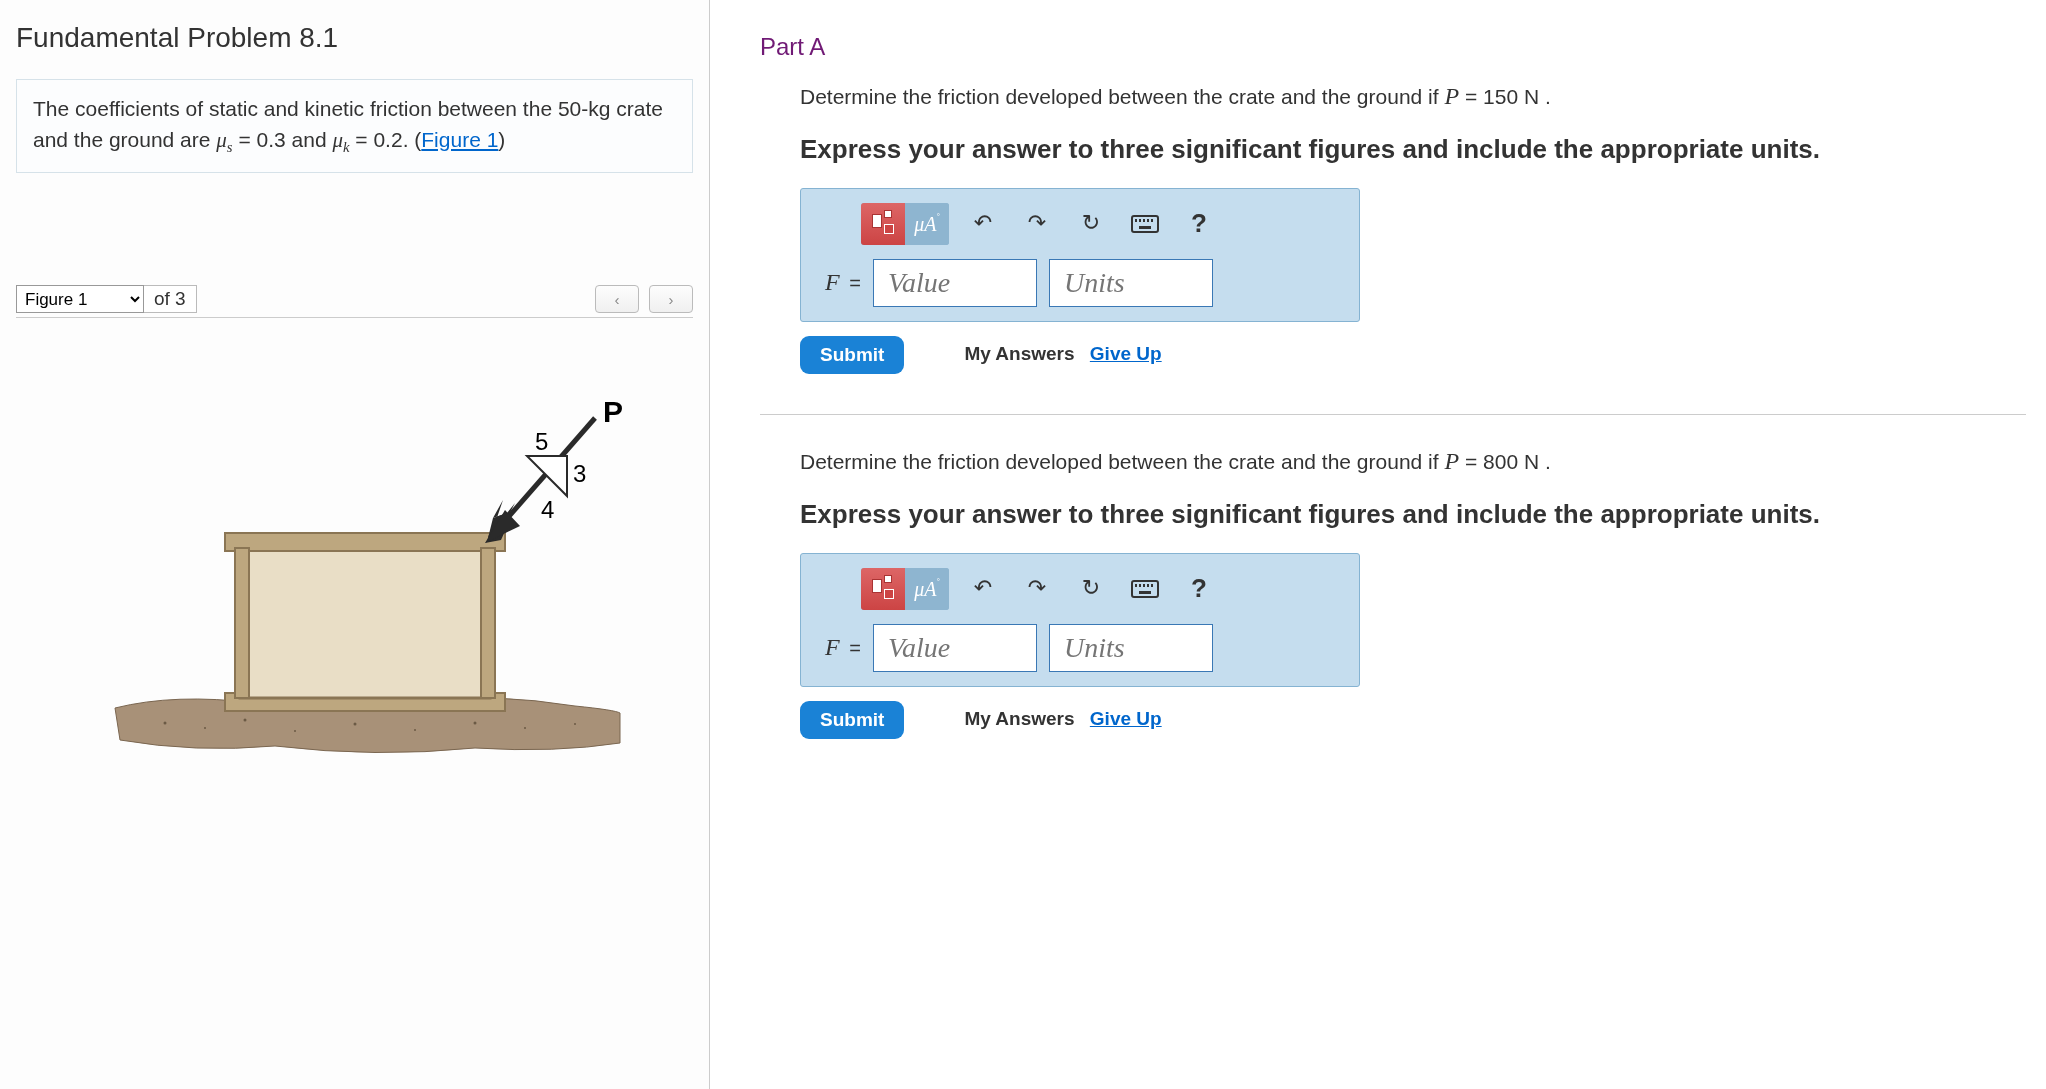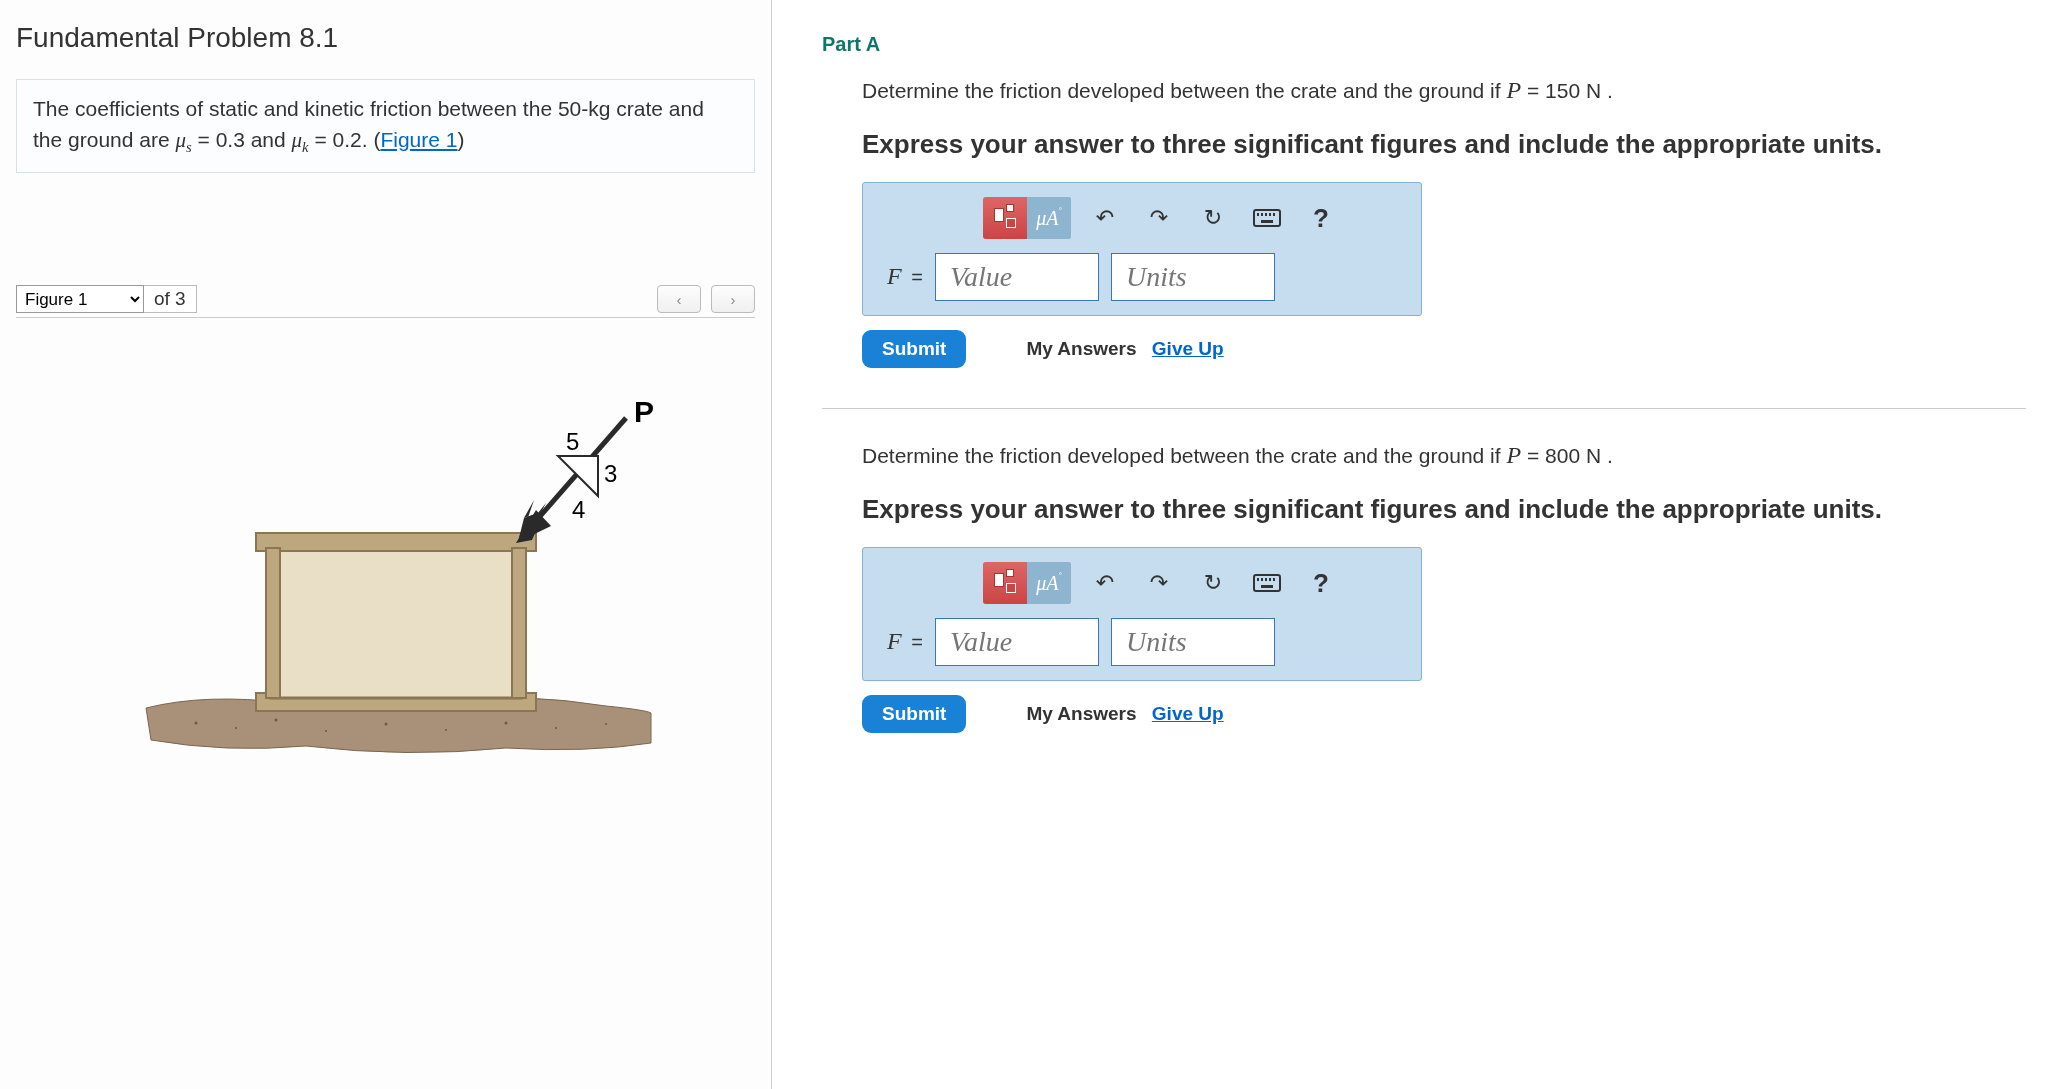--- a/index.html
+++ b/index.html
@@ -9,21 +9,21 @@
     color: #333;
     background: #fff;
     line-height: 1.4;
   }
   .container {
     display: flex;
     width: 2046px;
     height: 1089px;
   }
   .left-panel {
-    width: 772px;
+    width: 710px;
     border-right: 1px solid #ccc;
     padding: 18px 16px;
     background: #fdfdfd;
   }
   .right-panel {
     flex: 1;
     padding: 30px 20px 20px 50px;
     background: #fff;
     position: relative;
   }
@@ -88,23 +88,23 @@
     border-radius: 4px;
     font-size: 15px;
     color: #888;
     cursor: pointer;
   }
   .figure-canvas {
     margin-top: 30px;
     text-align: center;
   }
   .part-heading {
-    font-size: 20px;
-    font-weight: bold;
-    color: #0f766e;
+    font-size: 24px;
+    font-weight: normal;
+    color: #701a75;
     margin-bottom: 16px;
   }
   .question-text {
     font-size: 21px;
     margin-left: 40px;
     margin-bottom: 18px;
   }
   .instruction-text {
     font-size: 26px;
     font-weight: bold;
@@ -118,21 +118,20 @@
     border-radius: 3px;
     padding: 0;
     width: 560px;
     margin-bottom: 14px;
   }
   .toolbar {
     display: flex;
     align-items: center;
     padding: 14px 20px 8px 60px;
     gap: 14px;
-    justify-content: center;
   }
   .tool-icon-group {
     display: flex;
     background: #8eb5d0;
     border-radius: 3px;
     overflow: hidden;
   }
   .tool-icon {
     width: 44px;
     height: 42px;

